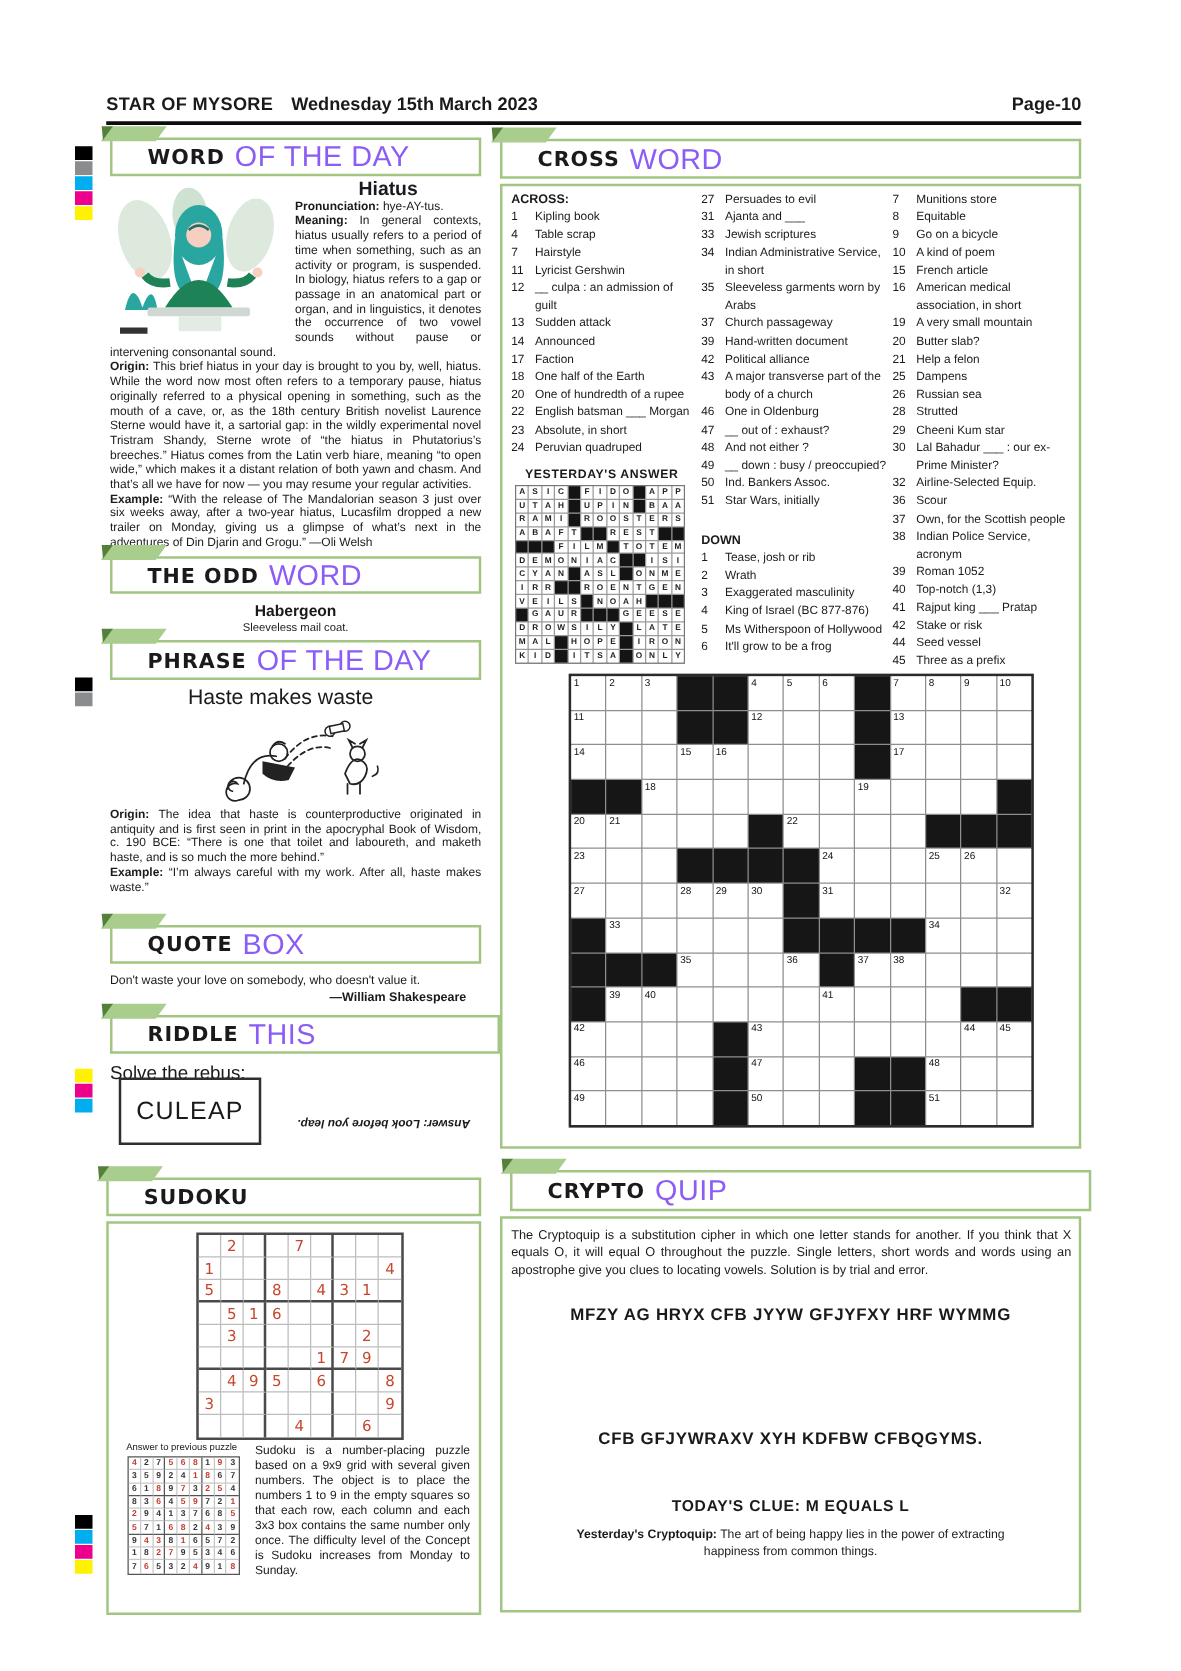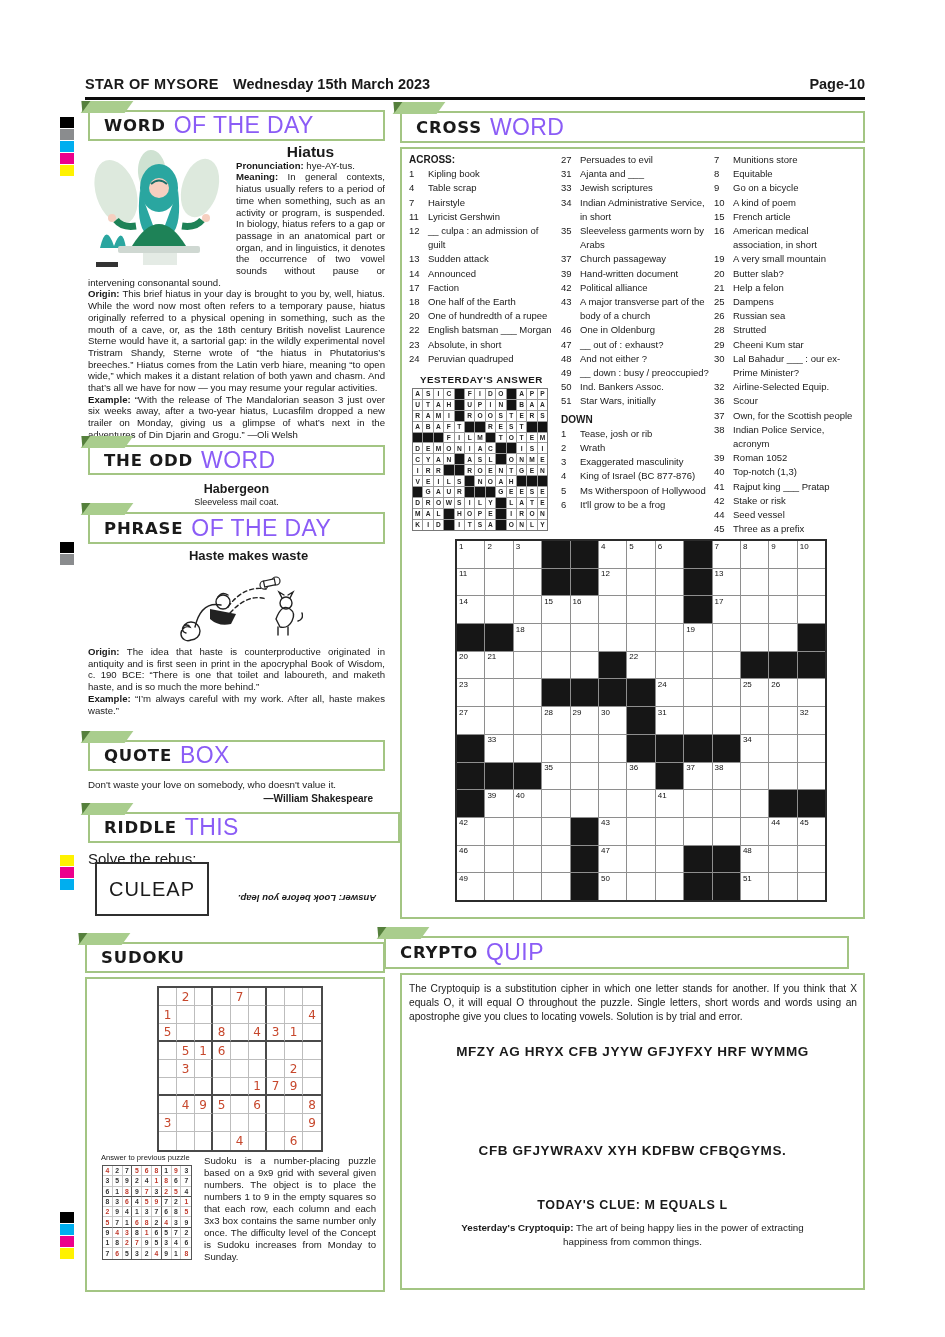--- a/index.html
+++ b/index.html
@@ -6,21 +6,21 @@
   body{width:945px;height:1337px;position:relative;background:#fff;
        font-family:"Liberation Sans",sans-serif;color:#1a1a1a;overflow:hidden}
   .abs{position:absolute}
   
   #masthead{left:85px;top:74px;width:780px;height:21px;font-weight:bold;font-size:14.5px}
   #masthead .paper{position:absolute;left:0;top:2px;letter-spacing:.3px}
   #masthead .date{position:absolute;left:148px;top:2px}
   #masthead .pageno{position:absolute;right:0;top:2px}
   #mastrule{left:85px;top:97px;width:780px;height:3px;background:#0c0c0c}
   
-  .banner{position:absolute;border:2px solid #a3c583;background:#fff;display:flex;align-items:center;padding-left:14px;box-sizing:border-box}
+  .banner{position:absolute;border:2px solid #a3c583;background:#fff;display:flex;align-items:center;padding-left:28px;box-sizing:border-box}
   .banner .lead{font-family:"DejaVu Sans",sans-serif;font-weight:800;font-size:16.5px;letter-spacing:.8px}
   .banner .rest{font-size:23px;font-weight:400;margin-left:8px;letter-spacing:.4px;color:#8b5cf6;white-space:nowrap}
   .flag{position:absolute;left:-5px;top:-11px;width:44px;height:12px;background:#a9cd8d;transform:skewX(-36deg)}
   .flagfold{position:absolute;left:-8px;top:0px;width:0;height:0;border-top:11px solid #55803c;border-left:9px solid transparent}
   
   .gbox{position:absolute;border:2px solid #a3c583;background:#fff;box-sizing:border-box}
   
   .bodytxt{font-size:9.6px;line-height:11.7px;text-align:justify}
   .bodytxt b{font-weight:bold}
   .para{margin:0}
@@ -29,21 +29,21 @@
   #wod-illu{float:left;width:142px;height:120px;margin:4px 6px 2px 0}
   #wod-word{text-align:center;font-weight:bold;font-size:15.5px;margin:0 0 2px 0}
   
   .center{text-align:center}
   
   .clues{position:absolute;font-size:9.5px;line-height:14.2px}
   .clue{display:flex}
   .clue .num{width:19px;flex:none}
   .clue .txt{flex:1}
   .clue-head{font-weight:bold;font-size:10px}
-  .clue-head.gap{margin-top:4px}
+  .clue-head.gap{margin-top:17px}
   
   #ygrid{position:absolute;left:412px;top:388px;display:grid;grid-template-columns:repeat(13,9.4px);grid-auto-rows:9.9px;gap:1px;background:#9a9a9a;border:1px solid #777;width:fit-content}
   .yc{background:#fff;display:flex;align-items:center;justify-content:center;font-size:6.6px;font-weight:bold;color:#222}
   .yc.blk{background:#141414}
   
   #cwgrid{position:absolute;left:455px;top:539px;display:grid;grid-template-columns:repeat(13,27.4px);grid-auto-rows:26.7px;gap:1px;background:#8e8e8e;border:2px solid #2b2b2b;width:fit-content}
   .cwc{background:#fff}
   .cwc.blk{background:#161616}
   .cwc span{display:block;font-size:8px;line-height:8px;padding:1.5px 0 0 2px;color:#111}
   
@@ -148,21 +148,21 @@
 <div class="abs center" style="left:88px;top:482px;width:297px;font-weight:bold;font-size:12.5px">Habergeon</div>
 <div class="abs center" style="left:88px;top:497px;width:297px;font-size:9px">Sleeveless mail coat.</div>
 
 <div class="banner" style="left:88px;top:512px;width:297px;height:32px">
   <div class="flag">
       <div class="flagfold"></div>
     </div>
   <span class="lead">PHRASE</span>
   <span class="rest">OF THE DAY</span>
 </div>
-<div class="abs center" style="left:100px;top:548px;width:297px;font-weight:bold;font-size:13px">Haste makes waste</div>
+<div class="abs center" style="left:76px;top:548px;width:297px;font-weight:normal;font-size:17px">Haste makes waste</div>
 <svg class="abs" style="left:168px;top:569px" width="135" height="74" viewBox="0 0 135 74" xmlns="http://www.w3.org/2000/svg">
   <g stroke="#222" fill="none" stroke-width="1.4" stroke-linecap="round">
     <path d="M14 62 a9 9 0 1 1 9 9 a7 7 0 1 1 -1 -13 a4 4 0 1 0 -4 6"></path>
     <path d="M27 58 q6 -26 26 -22"></path>
     <circle cx="55" cy="33" r="7"></circle>
     <path d="M50 28 q4 -6 10 -2"></path>
     <path d="M60 38 q16 -22 38 -18" stroke-dasharray="4 3"></path>
     <path d="M62 44 q18 -20 36 -14" stroke-dasharray="4 3"></path>
     <path d="M108 50 q6 -16 14 -10 q6 4 2 12 q-4 8 -12 6 z"></path>
     <circle cx="118" cy="34" r="6"></circle>
@@ -1069,21 +1069,21 @@
     <div class="cwc"></div>
     <div class="cwc blk"></div>
     <div class="cwc blk"></div>
     <div class="cwc">
       <span>51</span>
     </div>
     <div class="cwc"></div>
     <div class="cwc"></div>
   </div>
 
-<div class="banner" style="left:384px;top:936px;width:465px;height:33px">
+<div class="banner" style="left:408px;top:936px;width:465px;height:33px">
   <div class="flag">
       <div class="flagfold"></div>
     </div>
   <span class="lead">CRYPTO</span>
   <span class="rest">QUIP</span>
 </div>
 <div class="gbox" style="left:400px;top:973px;width:465px;height:317px"></div>
 <div class="abs bodytxt" style="left:409px;top:982px;width:448px;font-size:10.2px;line-height:14px">The Cryptoquip is a substitution cipher in which one letter stands for another.  If you think that X equals O, it will equal O throughout the puzzle.  Single letters, short words and words using an apostrophe give you clues to locating vowels. Solution is by trial and error.</div>
 <div class="cq-line" style="top:1044px">MFZY AG HRYX CFB JYYW GFJYFXY HRF WYMMG</div>
 <div class="cq-line" style="top:1143px">CFB GFJYWRAXV XYH KDFBW CFBQGYMS.</div>

